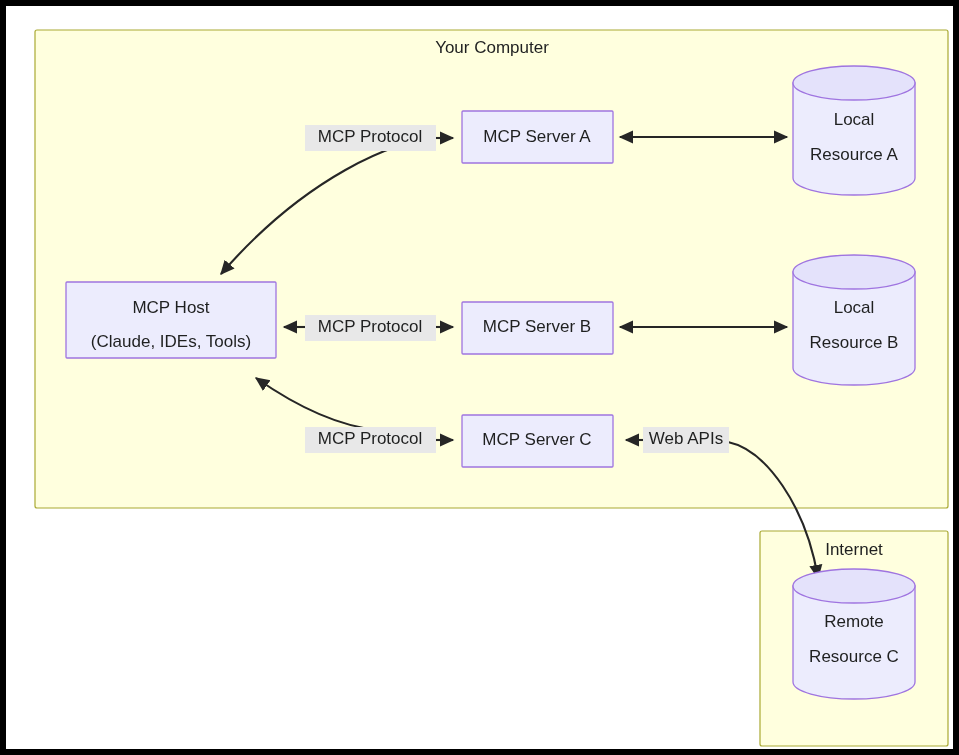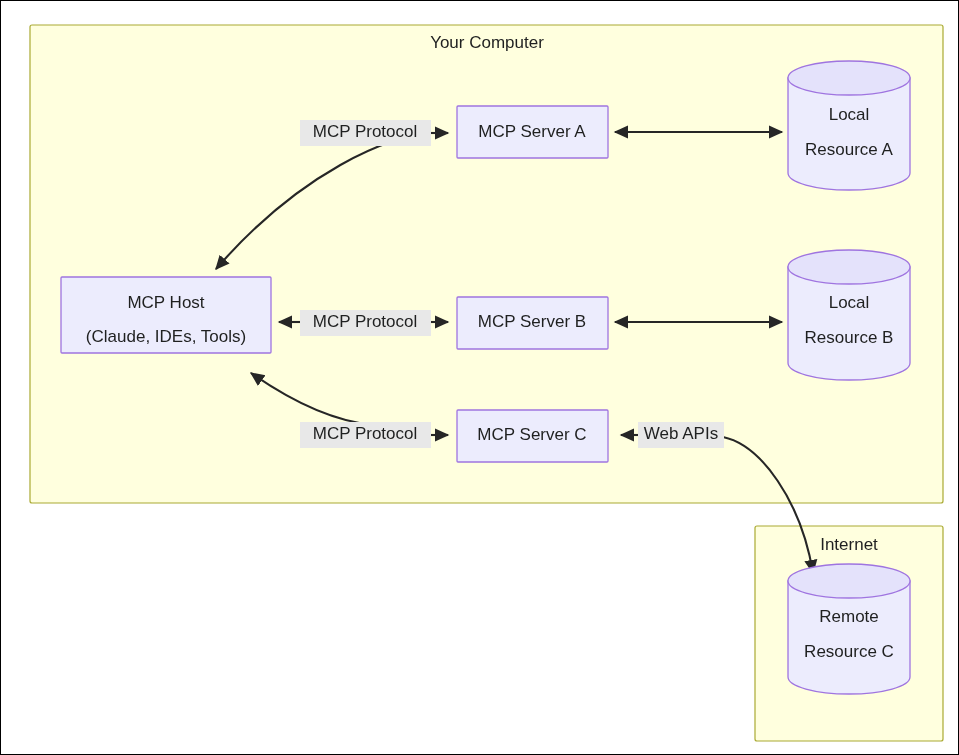--- a/index.html
+++ b/index.html
@@ -5,21 +5,21 @@
   html, body {
     margin: 0;
     padding: 0;
     background: #ffffff;
   }
   #page {
     position: relative;
     width: 959px;
     height: 755px;
     background: #ffffff;
-    border: 1px solid #000000;
+    border: 6px solid #000000;
     box-sizing: border-box;
     overflow: hidden;
     font-family: "Liberation Sans", sans-serif;
   }
   #diagram-svg {
     position: absolute;
     left: 0;
     top: 0;
     width: 959px;
     height: 755px;

